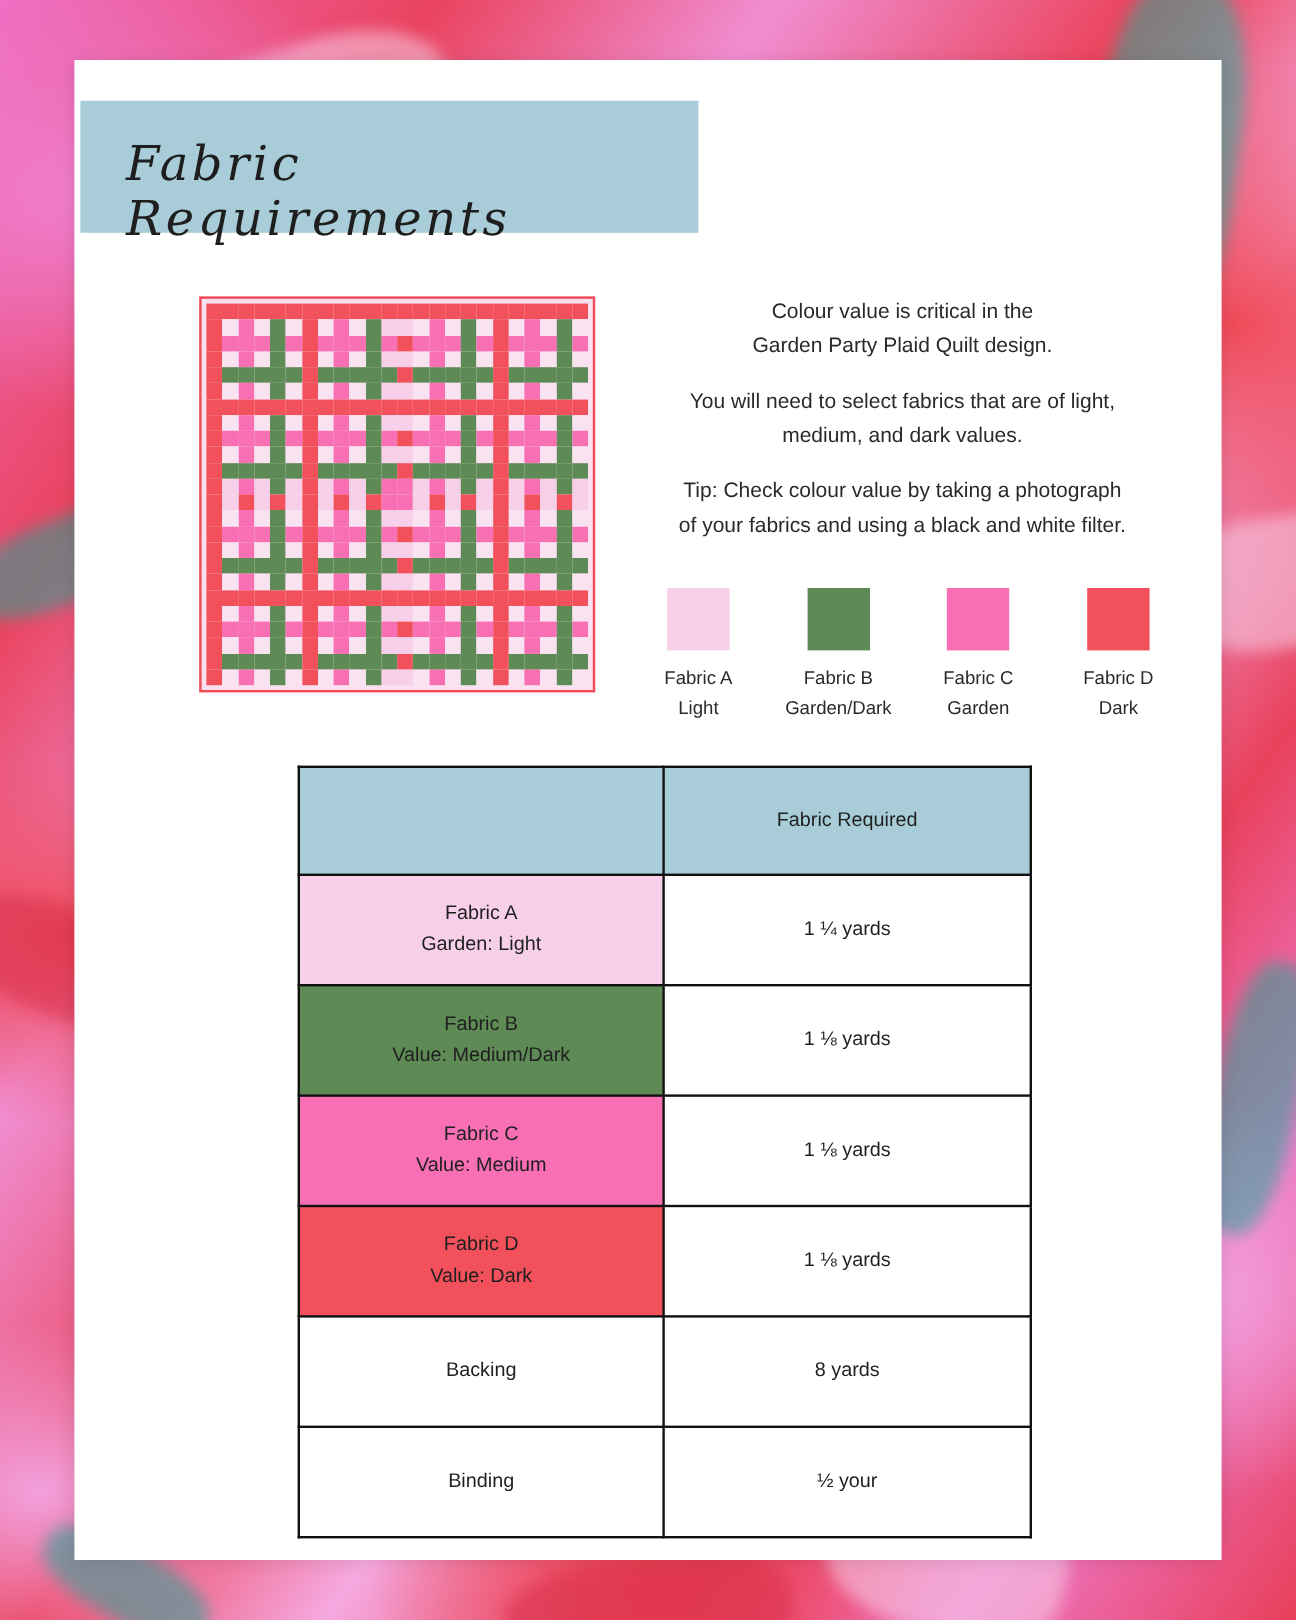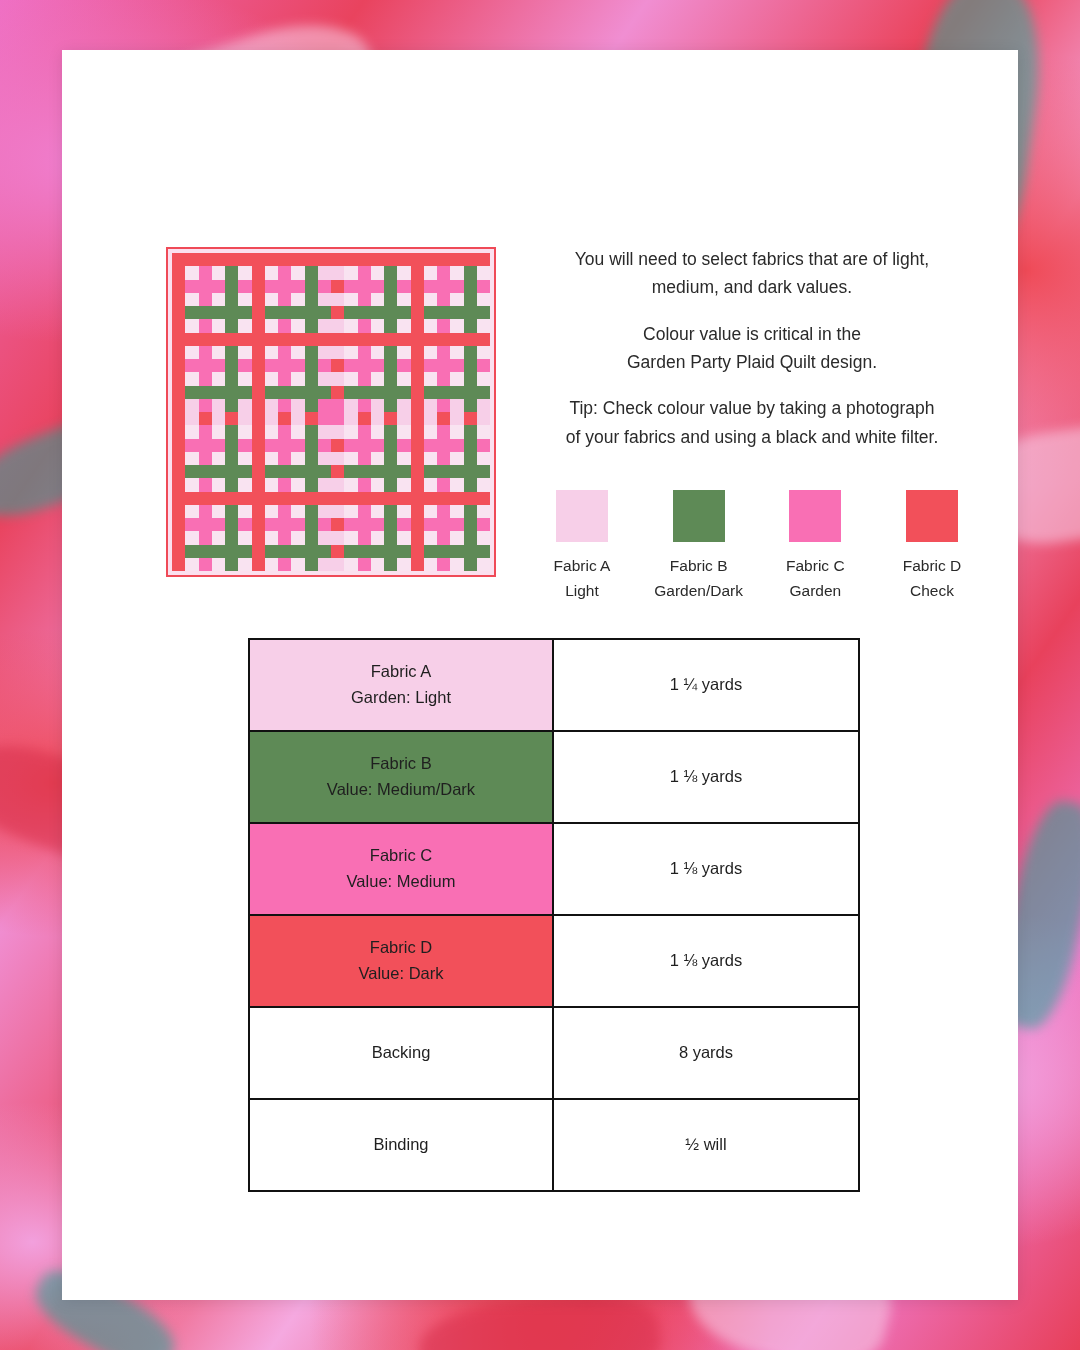--- a/index.html
+++ b/index.html
@@ -177,20 +177,23 @@
   <div class="streak teal4"></div>
   <div class="streak pale1"></div>
   <div class="streak pale2"></div>
   <div class="streak pale3"></div>
   <div class="streak dark1"></div>
   <div class="streak dark2"></div>
 </div>
 
 <div id="sheet">
 
+  <div class="title-banner">
+    <div class="title-text">Fabric Requirements</div>
+  </div>
 
   <div class="quilt-wrap">
     <div class="quilt-grid" id="quilt-grid">
         <i style="background: rgb(242, 80, 90);"></i>
         <i style="background: rgb(242, 80, 90);"></i>
         <i style="background: rgb(242, 80, 90);"></i>
         <i style="background: rgb(242, 80, 90);"></i>
         <i style="background: rgb(242, 80, 90);"></i>
         <i style="background: rgb(242, 80, 90);"></i>
         <i style="background: rgb(242, 80, 90);"></i>
@@ -760,27 +763,27 @@
         <i style="background: rgb(242, 80, 90);"></i>
         <i style="background: rgb(249, 227, 241);"></i>
         <i style="background: rgb(249, 111, 180);"></i>
         <i style="background: rgb(249, 227, 241);"></i>
         <i style="background: rgb(94, 138, 86);"></i>
         <i style="background: rgb(249, 227, 241);"></i>
       </div>
   </div>
 
   <div class="copy">
+    <p>
+      <span>Colour value is critical in the</span><br>
+      <span>Garden Party Plaid Quilt design.</span>
+    </p>
     <p>
       <span>You will need to select fabrics that are of light,</span><br>
       <span>medium, and dark values.</span>
-    </p>
-    <p>
-      <span>Colour value is critical in the</span><br>
-      <span>Garden Party Plaid Quilt design.</span>
     </p>
     <p class="last">
       <span>Tip: Check colour value by taking a photograph</span><br>
       <span>of your fabrics and using a black and white filter.</span>
     </p>
   </div>
 
   <div class="swatches">
     <div class="swatch-col">
       <div class="swatch-chip" id="chip-0" style="background: rgb(247, 207, 232);"></div>
@@ -793,26 +796,30 @@
       <div class="swatch-value">Garden/Dark</div>
     </div>
     <div class="swatch-col">
       <div class="swatch-chip" id="chip-2" style="background: rgb(249, 111, 180);"></div>
       <div class="swatch-name">Fabric C</div>
       <div class="swatch-value">Garden</div>
     </div>
     <div class="swatch-col">
       <div class="swatch-chip" id="chip-3" style="background: rgb(242, 80, 90);"></div>
       <div class="swatch-name">Fabric D</div>
-      <div class="swatch-value">Check</div>
+      <div class="swatch-value">Dark</div>
     </div>
   </div>
 
   <table class="req">
     <tbody>
+      <tr class="head">
+        <td class="c-label"></td>
+        <td class="c-value">Fabric Required</td>
+      </tr>
 
       <tr>
         <td class="c-label fill-a cell-2line">
           <span>Fabric A</span>
           <span>Garden: Light</span>
         </td>
         <td class="c-value">1 ¼ yards</td>
       </tr>
 
       <tr>
@@ -839,18 +846,18 @@
         <td class="c-value">1 ⅛ yards</td>
       </tr>
 
       <tr>
         <td class="c-label">Backing</td>
         <td class="c-value">8 yards</td>
       </tr>
 
       <tr>
         <td class="c-label">Binding</td>
-        <td class="c-value">½ will</td>
+        <td class="c-value">½ your</td>
       </tr>
     </tbody>
   </table>
 
 </div>
 
 </body></html>

